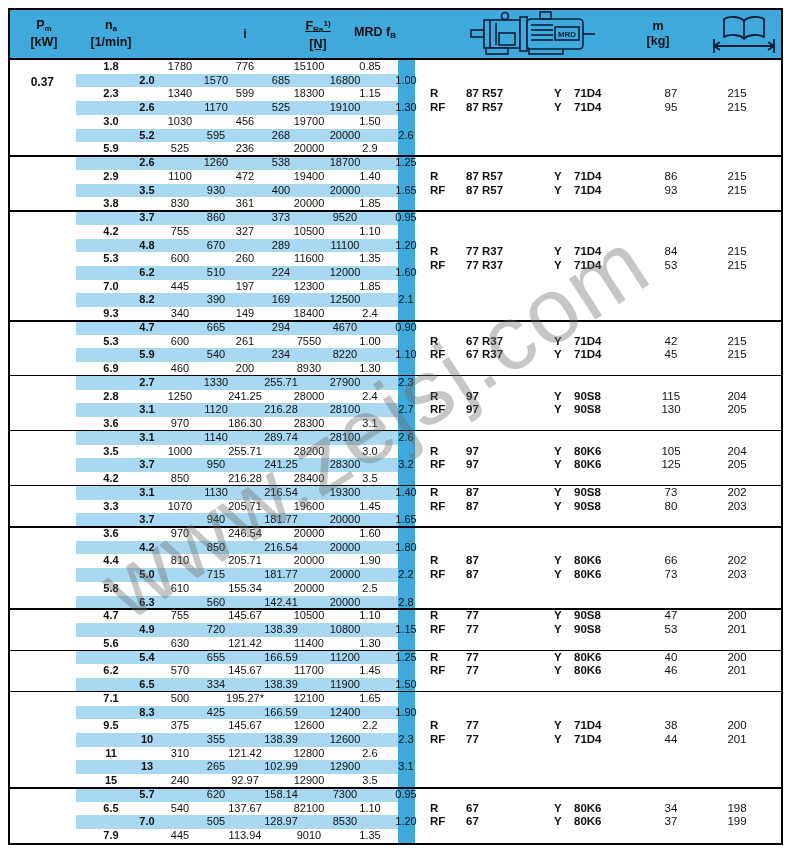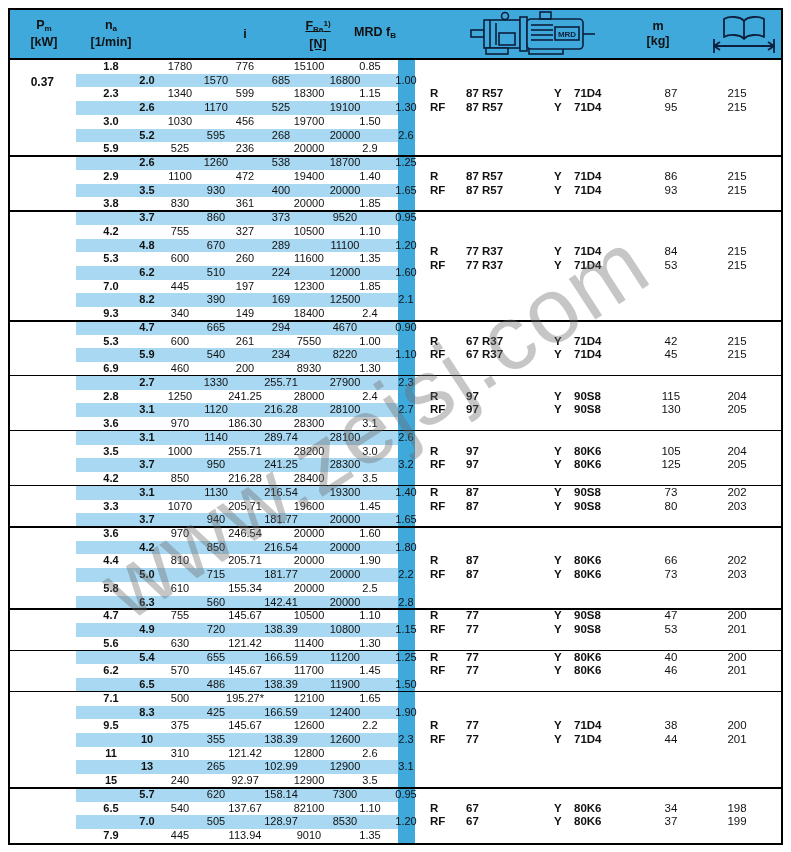--- a/index.html
+++ b/index.html
@@ -797,21 +797,21 @@
     <div class="cell c-na">6.2</div>
     <div class="cell c-ma">570</div>
     <div class="cell c-i">145.67</div>
     <div class="cell c-fra">11700</div>
     <div class="cell c-fb">1.45</div>
     <div class="cell"></div>
   </div>
             <div class="row stripe">
     <div class="cell c-pm"></div>
     <div class="cell c-na">6.5</div>
-    <div class="cell c-ma">486</div>
+    <div class="cell c-ma">334</div>
     <div class="cell c-i">138.39</div>
     <div class="cell c-fra">11900</div>
     <div class="cell c-fb">1.50</div>
     <div class="cell"></div>
   </div>
           </div>
     <div class="info top">
             <div class="vrow">
     <span class="v-pad"></span>
     <span class="v-type">R</span>

